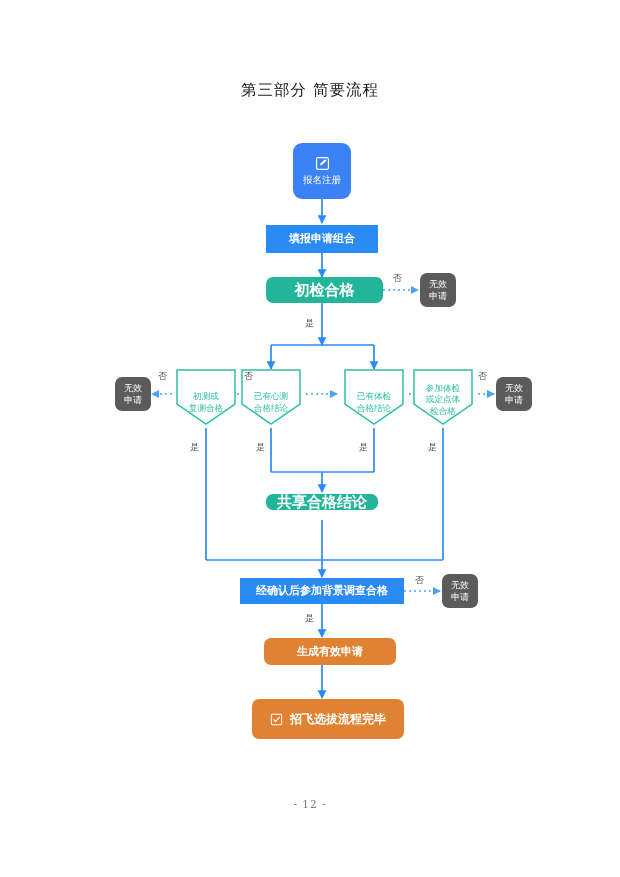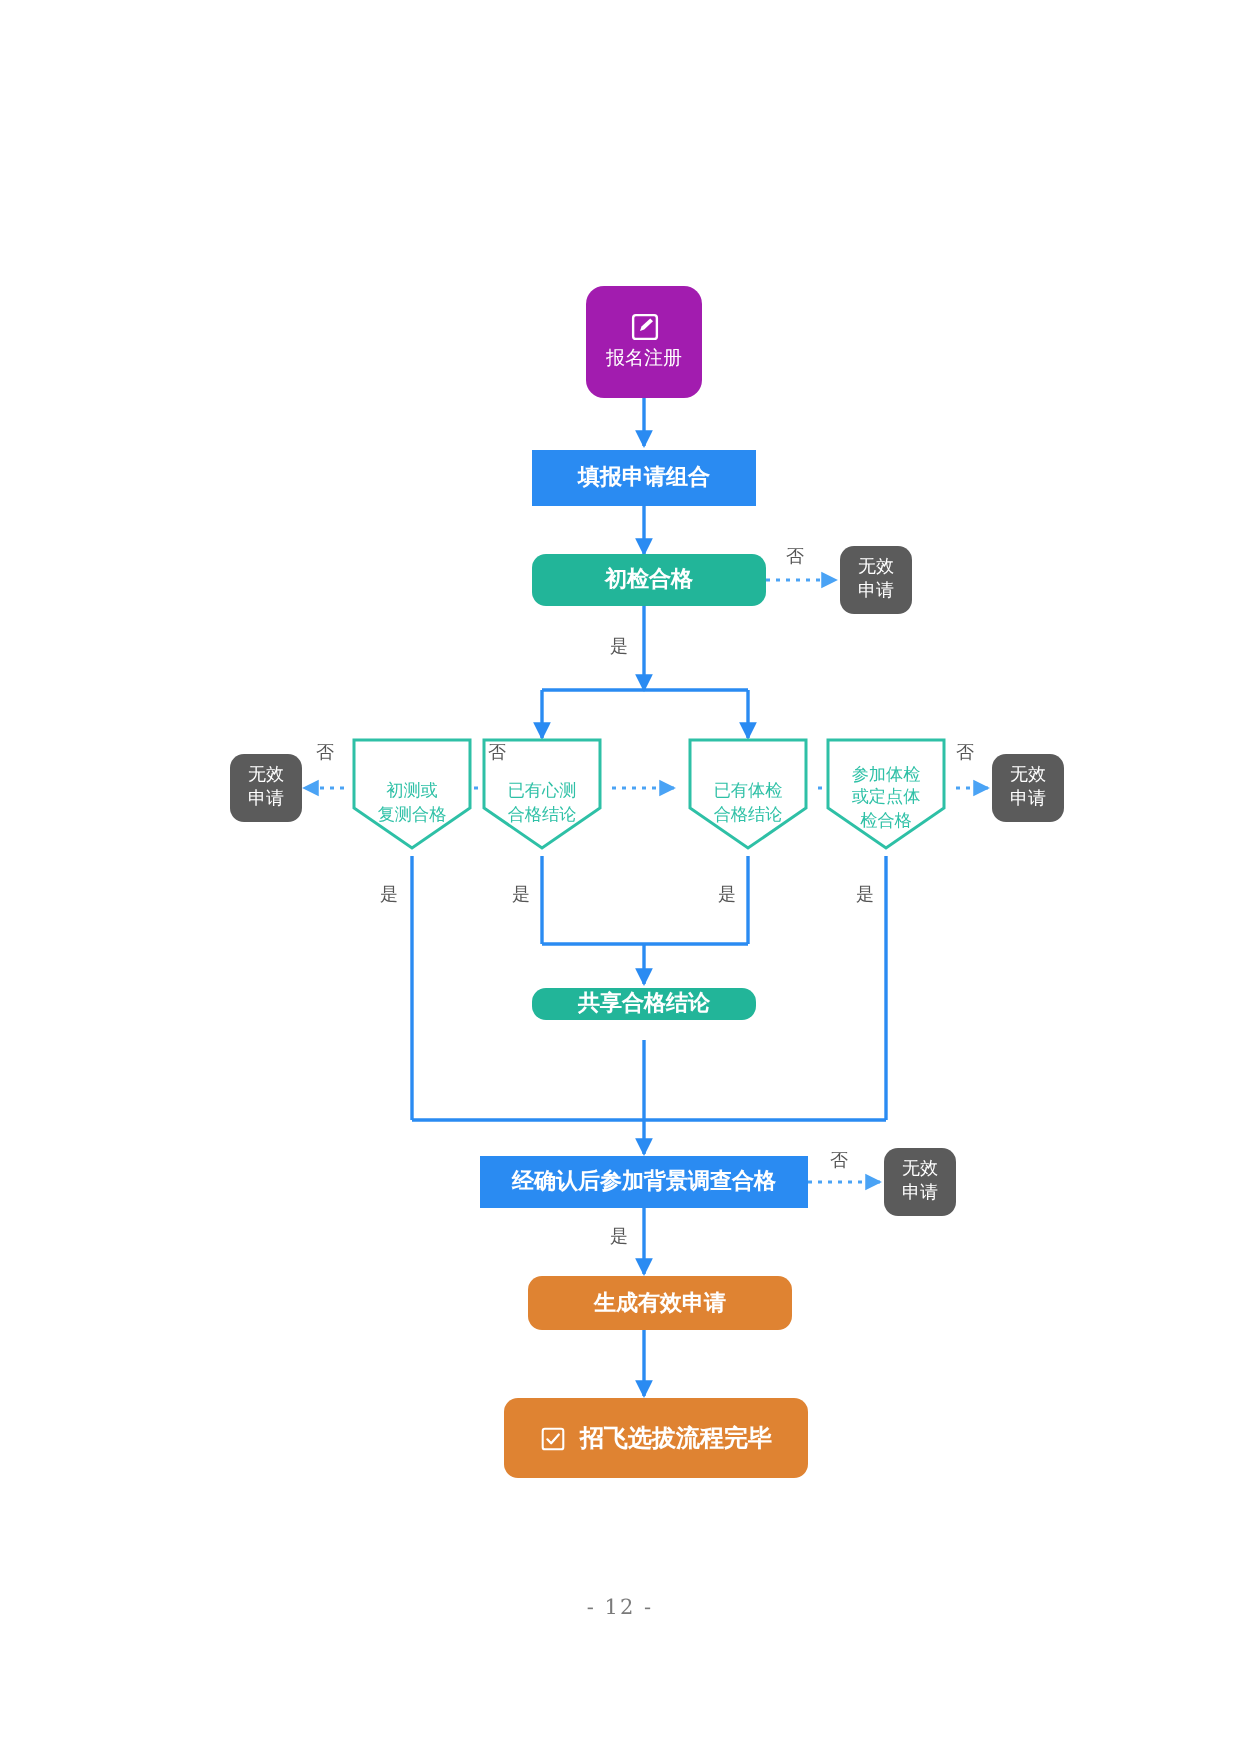--- a/index.html
+++ b/index.html
@@ -63,41 +63,41 @@
     flex-direction: column;
     color: #ffffff;
     text-align: center;
     line-height: 1.25;
   }
   
   .node-start {
     width: 58px;
     height: 56px;
     border-radius: 9px;
-    background: #a21caf;
+    background: #3b82f6;
     font-size: 9.5px;
     gap: 3px;
   }
   .node-start .glyph {
     width: 15px;
     height: 15px;
     display: block;
   }
   
   .node-pill-blue {
     border-radius: 0;
     background: #2a8bf2;
     font-size: 11px;
     font-weight: bold;
   }
   
   .node-pill-teal {
     border-radius: 7px;
     background: #22b599;
-    font-size: 11px;
+    font-size: 15px;
     font-weight: bold;
   }
   
   .node-pill-orange {
     border-radius: 7px;
     background: #df8332;
     font-size: 11px;
     font-weight: bold;
   }
   .node-final {
@@ -146,20 +146,21 @@
     font-size: 9px;
     color: #555555;
     white-space: nowrap;
   }
 </style>
 </head>
 <body>
 
 <div id="page">
 
+  <div class="doc-title">第三部分  简要流程</div>
 
   <svg id="wires" viewBox="0 0 620 877" width="620" height="877">
     <defs>
       <marker id="arrowBlue" markerWidth="7" markerHeight="7" refX="4.6" refY="3" orient="auto" markerUnits="strokeWidth">
         <path d="M0,0.4 L5.2,3 L0,5.6 z" fill="#2a8bf2"></path>
       </marker>
       <marker id="arrowDot" markerWidth="7" markerHeight="7" refX="4.6" refY="3" orient="auto" markerUnits="strokeWidth">
         <path d="M0,0.4 L5.2,3 L0,5.6 z" fill="#4aa3f5"></path>
       </marker>
     </defs>

